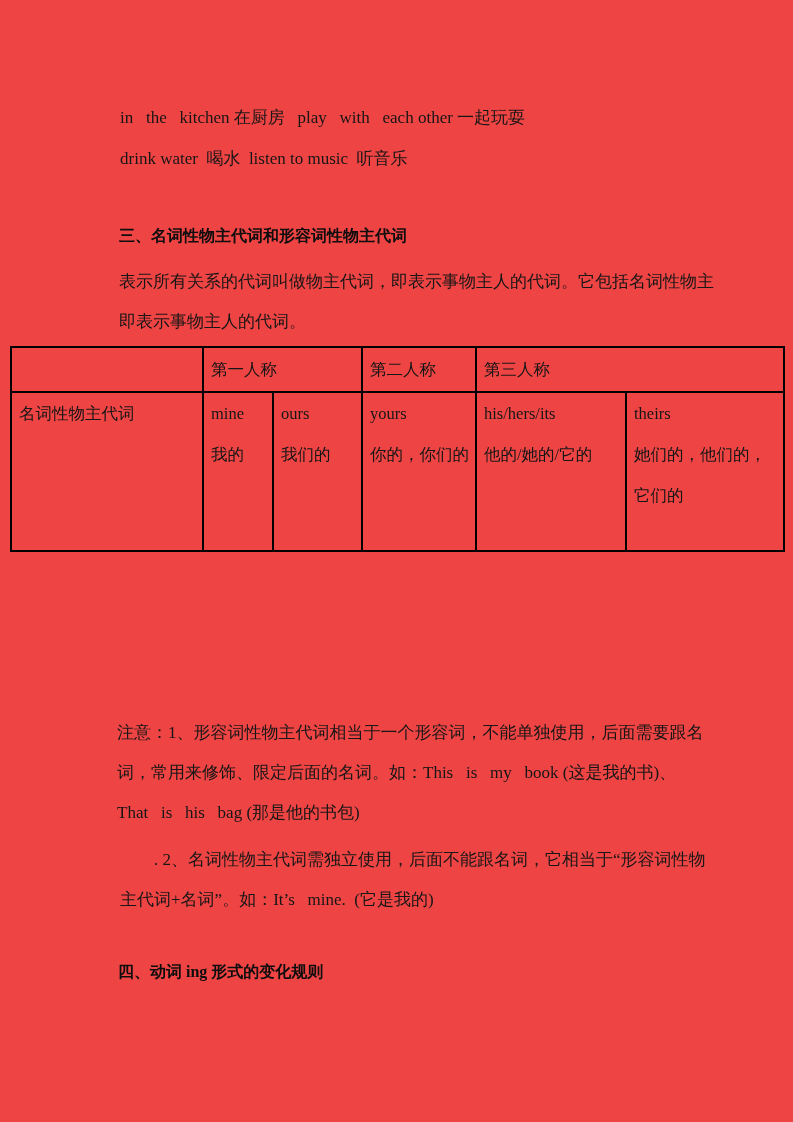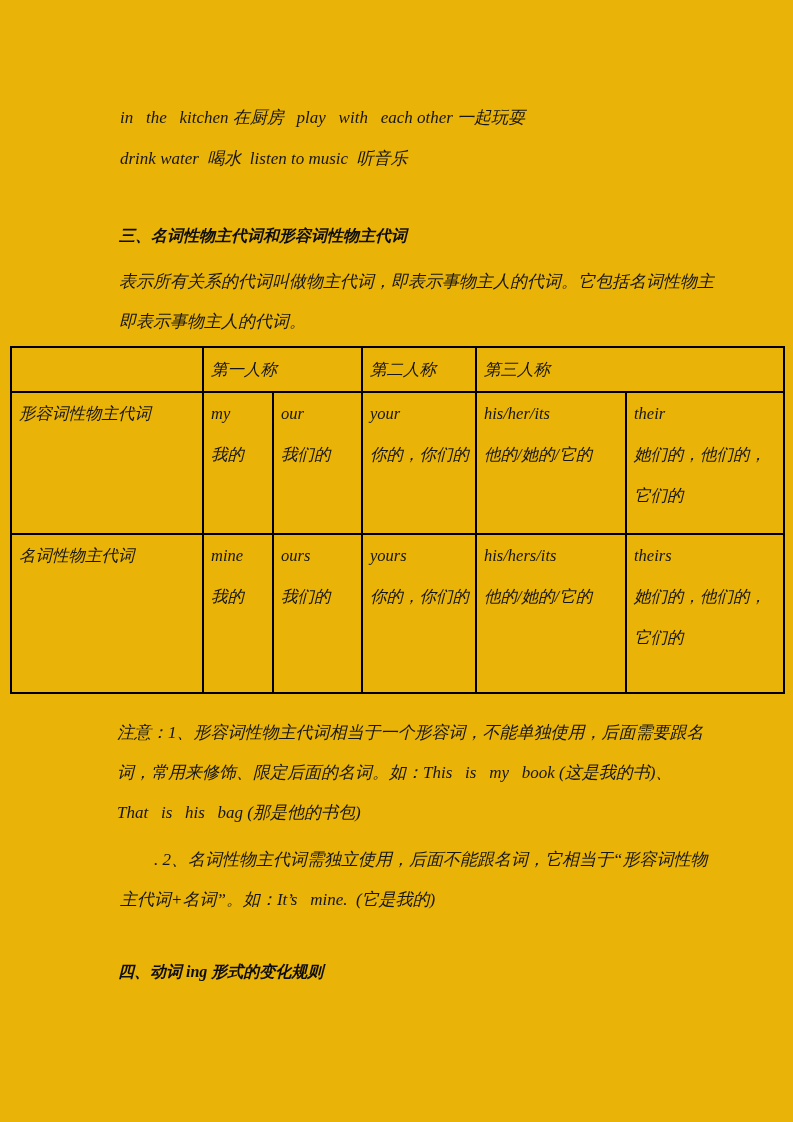--- a/index.html
+++ b/index.html
@@ -1,25 +1,24 @@
 <!DOCTYPE html>
 <html><head>
 <meta charset="utf-8">
 <style>
   * { margin: 0; padding: 0; box-sizing: border-box; }
   html, body { background: #ffffff; }
   .page {
     position: relative;
     width: 793px;
     height: 1122px;
-    background: #eab308;
+    background: #ef4444;
     font-family: "Liberation Serif", "DejaVu Serif", serif;
     color: #161616;
     overflow: hidden;
-    font-style: italic;
   }
   .abs { position: absolute; }
   .doc-line {
     white-space: pre;
     font-size: 17px;
     line-height: 41px;
     color: #161616;
   }
   .intro .doc-line, .note .doc-line { line-height: 40px; }
   .heading {
@@ -82,43 +81,20 @@
         <col style="width:150px">
         <col style="width:158px">
     </colgroup>
     <tbody>
       <tr class="hdr">
         <td></td>
         <td colspan="2">第一人称</td>
         <td>第二人称</td>
         <td colspan="2">第三人称</td>
       </tr>
-      <tr class="body body-1">
-        <td>形容词性物主代词</td>
-        <td>
-          <div class="cell-en">my</div>
-          <div class="cell-zh">我的</div>
-        </td>
-        <td>
-          <div class="cell-en">our</div>
-          <div class="cell-zh">我们的</div>
-        </td>
-        <td>
-          <div class="cell-en">your</div>
-          <div class="cell-zh">你的，你们的</div>
-        </td>
-        <td>
-          <div class="cell-en">his/her/its</div>
-          <div class="cell-zh">他的/她的/它的</div>
-        </td>
-        <td>
-          <div class="cell-en">their</div>
-          <div class="cell-zh">她们的，他们的，它们的</div>
-        </td>
-      </tr>
       <tr class="body body-2">
         <td>名词性物主代词</td>
         <td>
           <div class="cell-en">mine</div>
           <div class="cell-zh">我的</div>
         </td>
         <td>
           <div class="cell-en">ours</div>
           <div class="cell-zh">我们的</div>
         </td>

